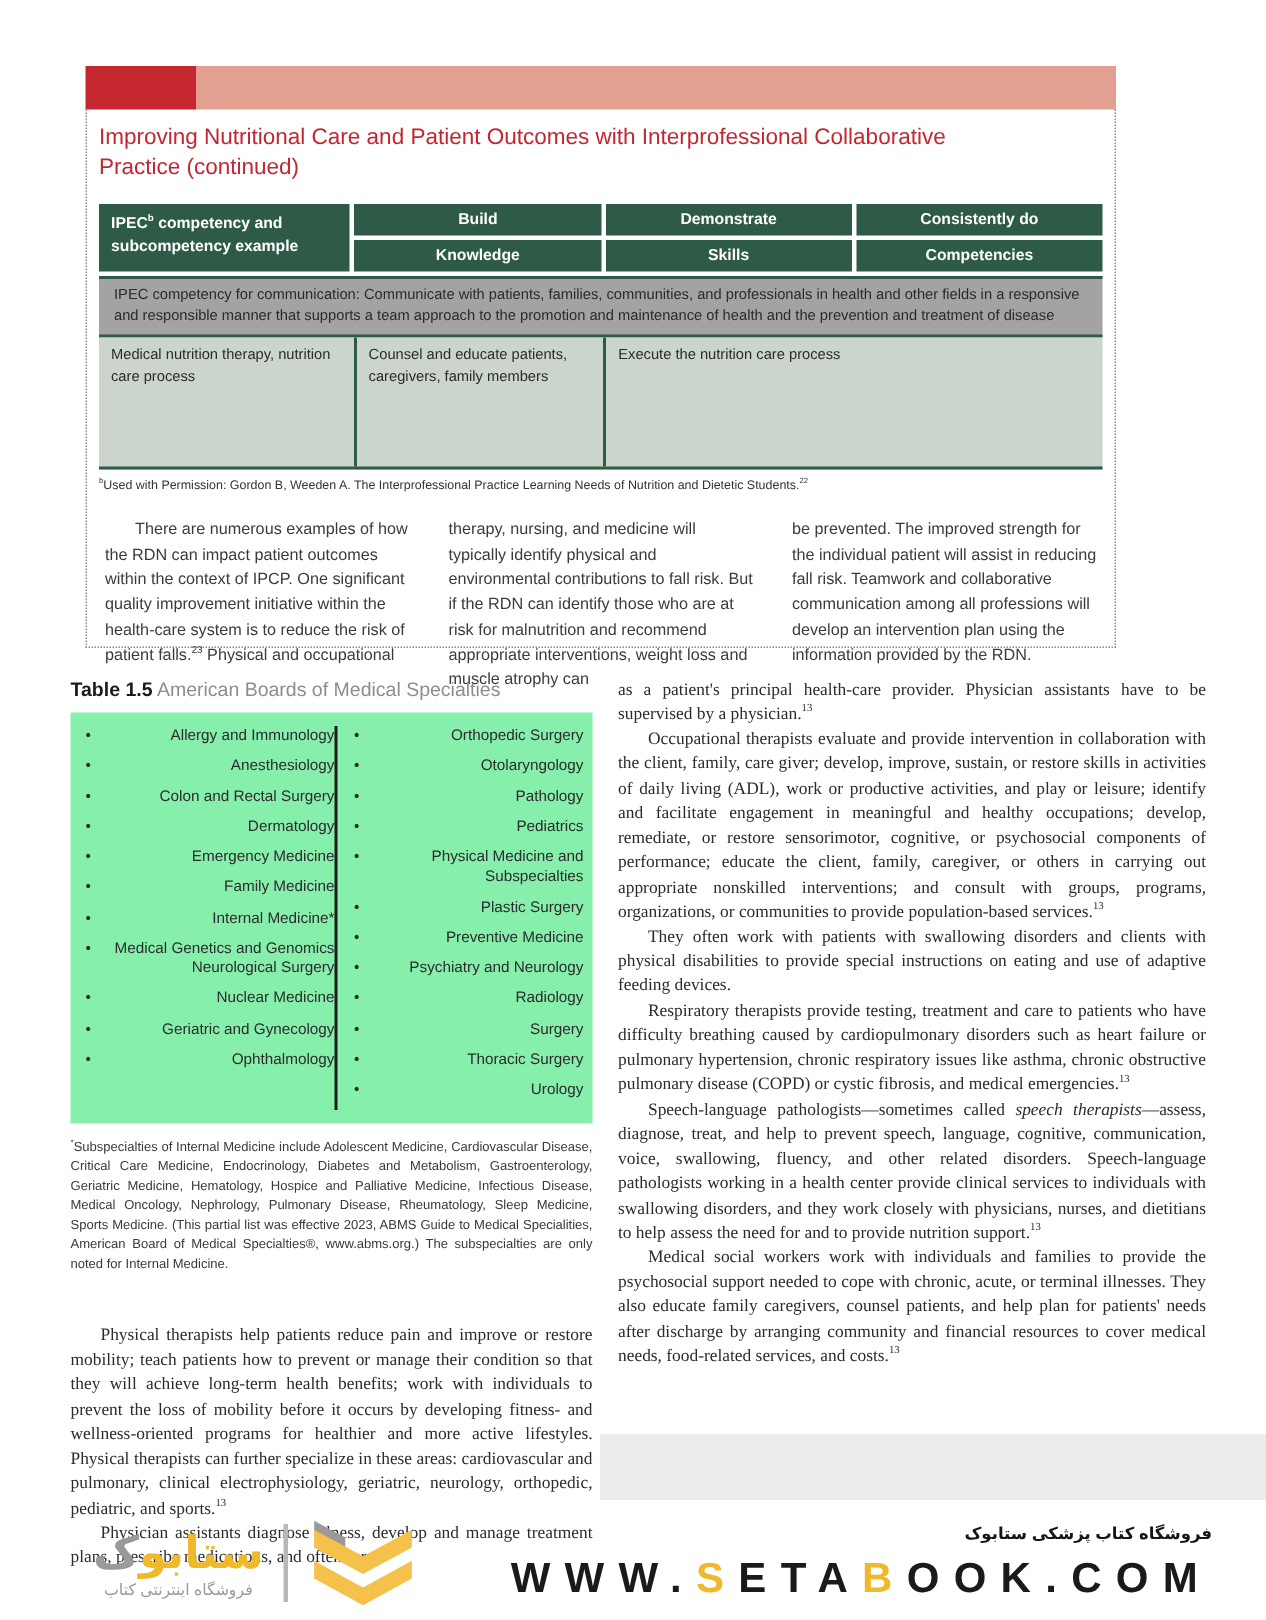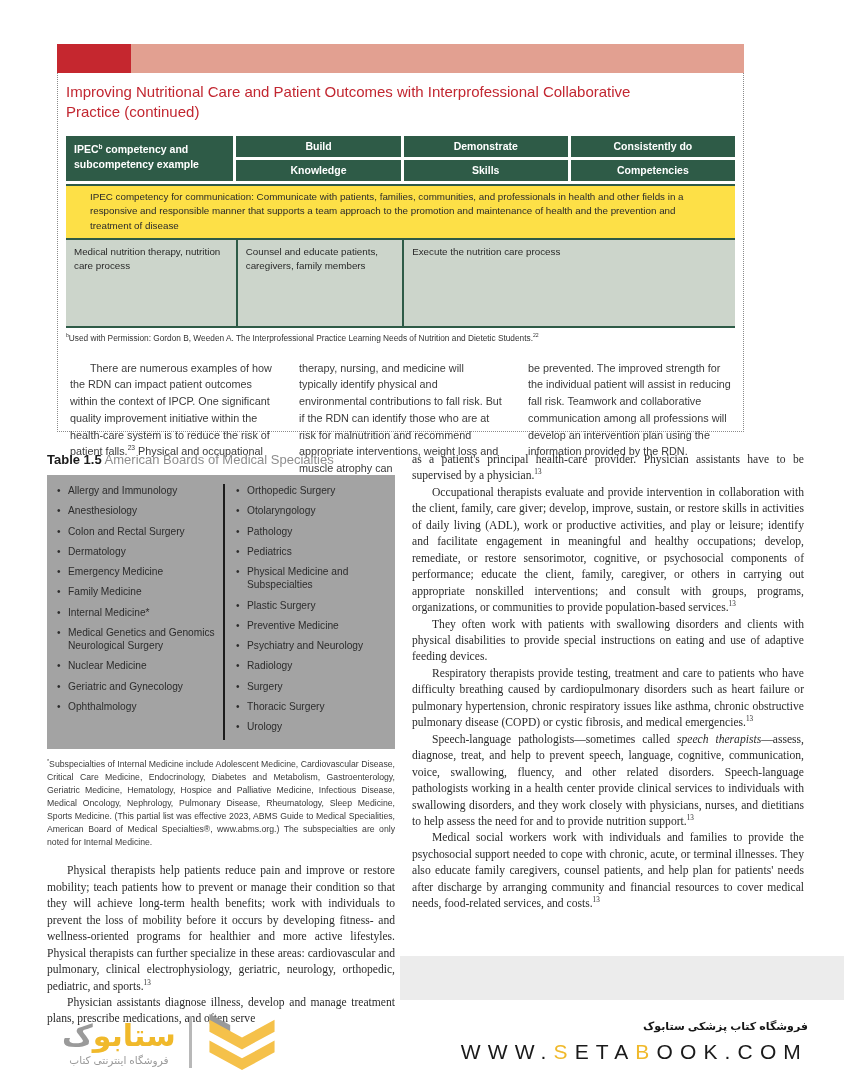--- a/index.html
+++ b/index.html
@@ -30,22 +30,22 @@
   }
   .ipec-head .cell {
     background:#2e5b47; color:#ffffff; font-size:10.5px; font-weight:bold;
     display:flex; align-items:center; justify-content:center; text-align:center;
   }
   .ipec-head .corner {
     grid-row:1 / span 2; justify-content:flex-start; text-align:left; padding:0 8px; line-height:1.5; display:block;
     padding-top:6px;
   }
   .ipec-competency {
-    margin-top:3px; background:#fde047; border-top:2px solid #2e5b47; border-bottom:2px solid #2e5b47;
-    padding:4px 24px; font-size:9.8px; line-height:1.5; color:#2a2a2a;
+    margin-top:3px; background:#a3a3a3; border-top:2px solid #2e5b47; border-bottom:2px solid #2e5b47;
+    padding:4px 10px; font-size:9.8px; line-height:1.5; color:#2a2a2a;
   }
   .ipec-body {
     display:grid; grid-template-columns:1.02fr 1fr 1fr 1fr;
     background:#ccd5cb; border-bottom:2px solid #2e5b47; min-height:88px;
   }
   .ipec-body .cell { padding:5px 8px; font-size:9.8px; line-height:1.5; color:#2a2a2a; }
   .ipec-body .cell + .cell { border-left:2px solid #2e5b47; }
   .ipec-footnote { margin-top:5px; font-size:8.3px; color:#333333; }
 
   .box-cols {
@@ -56,54 +56,54 @@
 
   
   .lower {
     position:absolute; left:47px; top:452px; width:757px;
     display:grid; grid-template-columns:348px 1fr; column-gap:17px;
   }
   .t15-heading { font-size:13px; margin-bottom:8px; }
   .t15-heading .label { font-weight:bold; color:#1a1a1a; }
   .t15-heading .title { color:#8d8d8d; }
   .t15-box {
-    background:#a3a3a3; display:grid; grid-template-columns:1fr 1fr; padding:9px 6px 9px 10px;
+    background:#86efac; display:grid; grid-template-columns:1fr 1fr; padding:9px 6px 9px 10px;text-align:right;
   }
   .t15-box ul { list-style:none; }
   .t15-box li {
     position:relative; padding-left:11px; font-size:10.2px; line-height:1.3;
     color:#2c2c2c; margin-bottom:7px;
   }
   .t15-box li::before { content:"•"; position:absolute; left:0; top:0; }
   .t15-col-right { border-left:2px solid #1c1c1c; padding-left:11px; }
   .t15-footnote {
     margin-top:9px; font-size:8.7px; line-height:1.48; color:#3a3a3a; text-align:justify;
   }
 
   .serif-text { font-family:"Liberation Serif","DejaVu Serif",serif; font-size:11.6px; line-height:1.42; color:#2b2b2b; text-align:justify; }
   .serif-text p.ind { text-indent:20px; }
-  .left-paras { margin-top:15px; }
+  .left-paras { margin-top:34px; }
   .scan-band { position:absolute; left:400px; top:956px; width:444px; height:44px; background:#ececec; z-index:0; }
   .right-col-text { position:relative; z-index:1; }
 
   
   .footer {
     position:absolute; left:0; top:1004px; width:844px; height:76px;
     display:flex; align-items:center; justify-content:space-between; padding:0 36px 0 62px;
   }
   .brand { display:flex; align-items:center; gap:13px; }
   .wordmark-block { text-align:center; }
   .wordmark { font-size:30px; font-weight:bold; line-height:1.1; direction:rtl; }
   .wordmark .main { color:#f0b92b; }
   .wordmark .kaf { color:#9a9a9a; }
   .brand-tagline { font-size:10.5px; color:#9a9a9a; margin-top:2px; direction:rtl; }
   .brand-divider { width:3px; height:52px; background:#b8b8b8; }
   .footer-right { text-align:right; }
   .store-name { font-size:11px; font-weight:bold; color:#161616; direction:rtl; margin-bottom:7px; }
-  .site-url { font-size:21px; font-weight:normal; letter-spacing:0.34em; color:#1a1a1a; white-space:nowrap; }
+  .site-url { font-size:28px; font-weight:bold; letter-spacing:0.34em; color:#1a1a1a; white-space:nowrap; }
   .site-url .accent { color:#f0b92b; }
 </style>
 </head>
 <body>
 
 <div class="page">
 
   <div class="accent-bar">
     <div class="dark"></div>
     <div class="light"></div>

